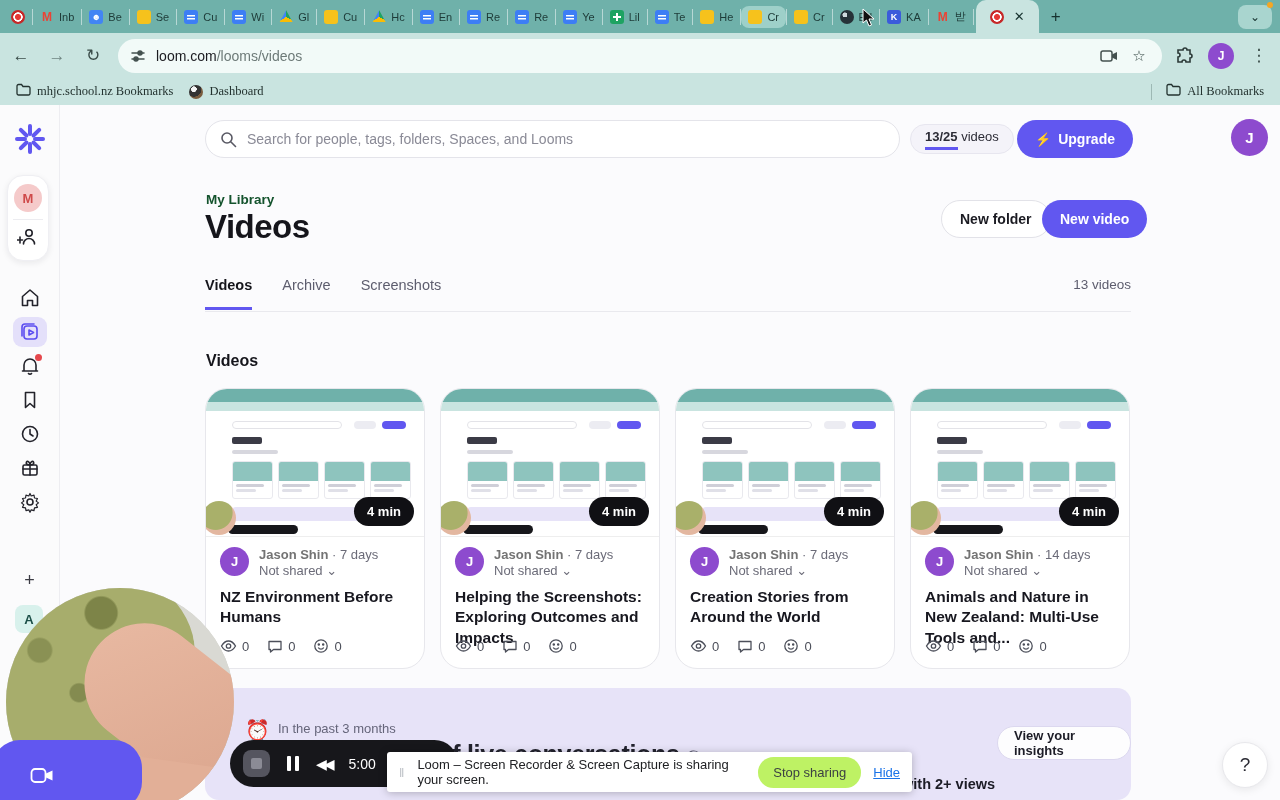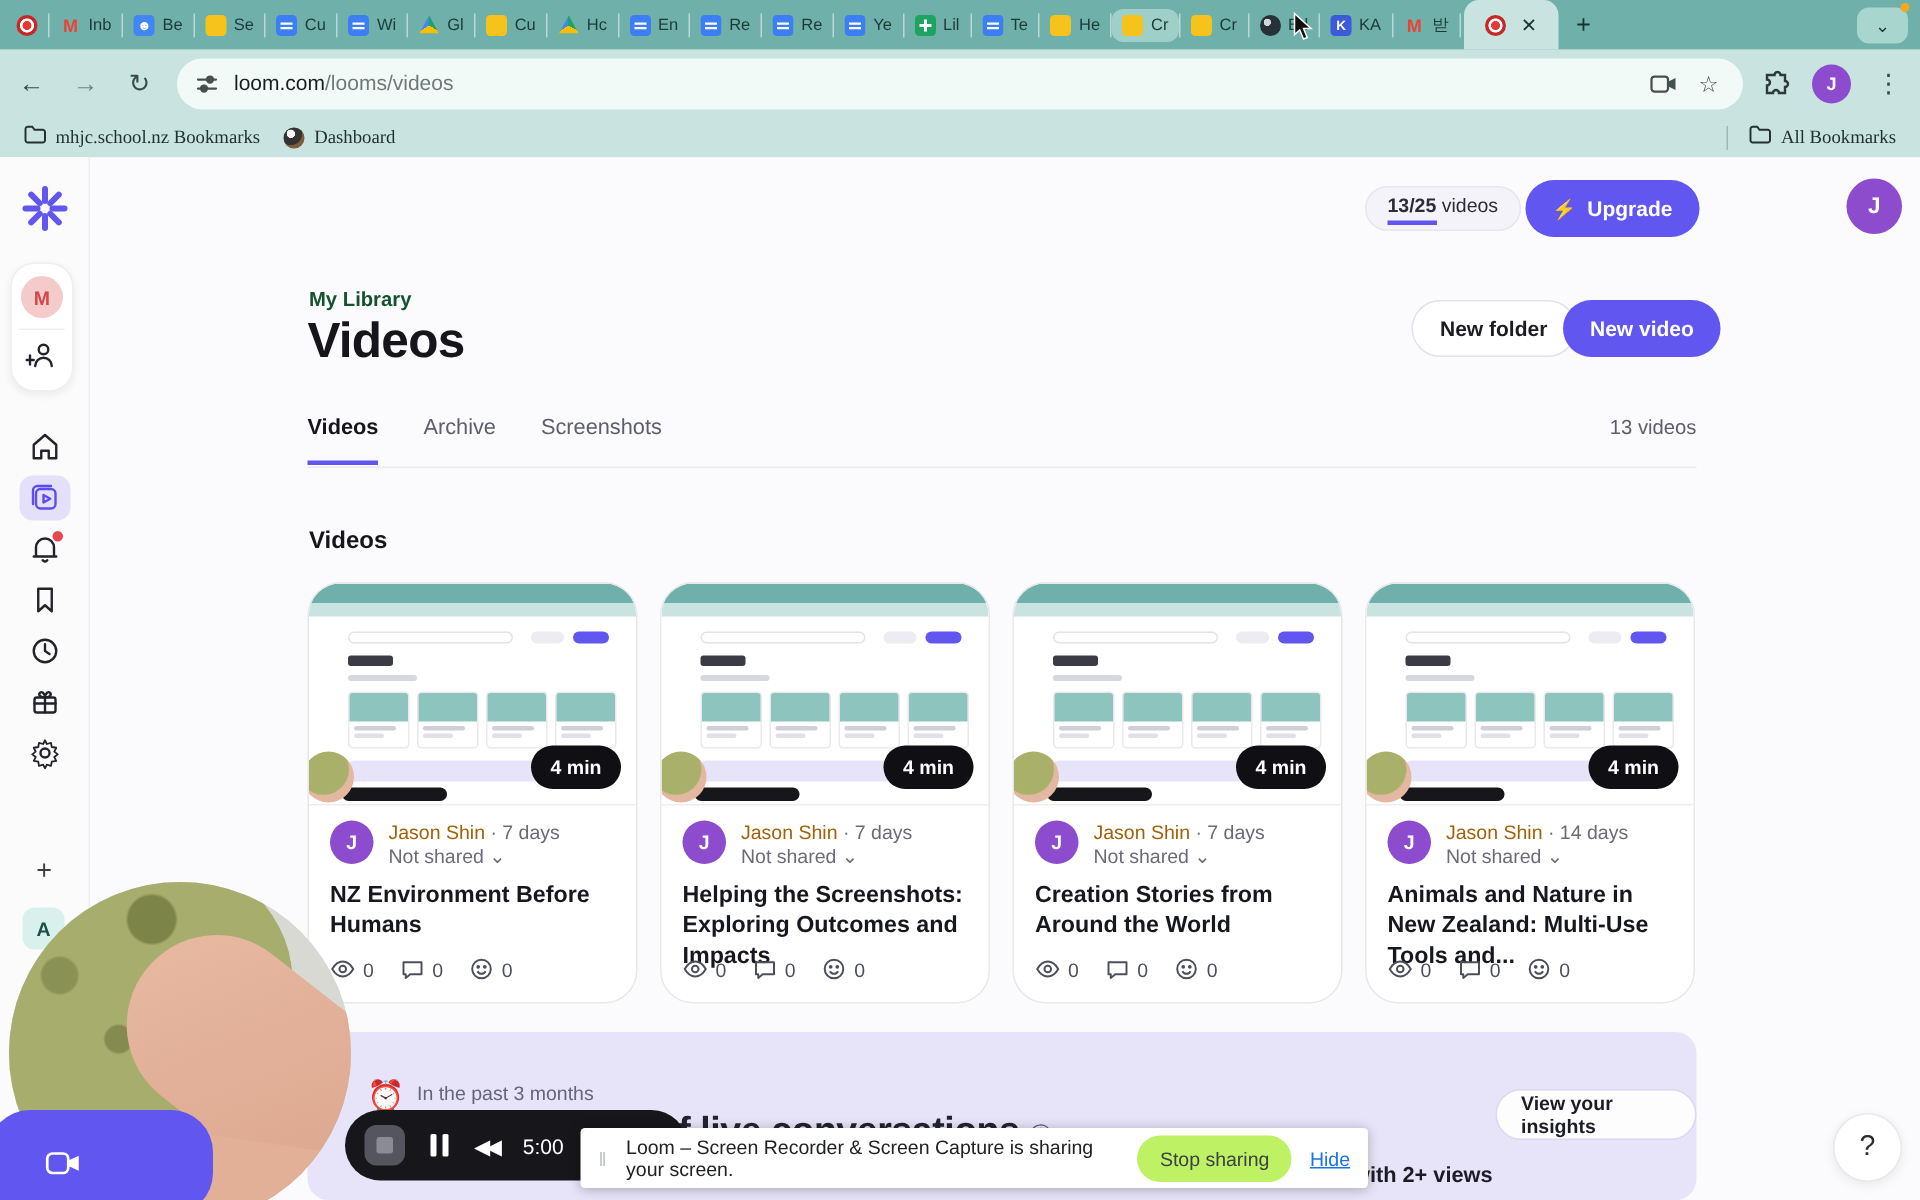--- a/index.html
+++ b/index.html
@@ -82,21 +82,21 @@
 
   .section-label { position:absolute; left:206px; top:247px; font-size:16px; font-weight:bold; color:#15151b; }
 
   .cards { position:absolute; left:205px; top:283px; display:grid; grid-template-columns:repeat(4,220px); gap:15px; }
   .card { background:#fff; border:1px solid #e7e7ec; border-radius:22px; overflow:hidden; height:281px; position:relative; }
   .thumb { position:relative; height:148px; background:#fff; overflow:hidden; border-bottom:1px solid #eee; }
   .duration { position:absolute; right:10px; bottom:10px; background:#101014; color:#fff; font-size:13px; font-weight:bold; border-radius:17px; padding:7px 13px; }
   .meta { padding:10px 14px 0; display:flex; gap:10px; }
   .c-avatar { width:29px; height:29px; border-radius:50%; background:#8d4bce; color:#fff; font-size:13px; font-weight:bold; display:flex; align-items:center; justify-content:center; flex:0 0 auto; }
   .byline { font-size:13px; color:#6b6b78; line-height:1.25; }
-  .byline .name { color:#a16207; font-weight:normal; }
+  .byline .name { color:#737373; font-weight:bold; }
   .shared { font-size:13px; color:#6b6b78; }
   .c-title { padding:9px 14px 0; font-size:15.5px; font-weight:bold; color:#17171f; line-height:1.3; }
   .stats { position:absolute; left:14px; bottom:14px; display:flex; gap:18px; align-items:center; font-size:13px; color:#4c4f5a; }
   .stat { display:flex; align-items:center; gap:5px; }
   .stat svg { stroke:#4c4f5a; fill:none; stroke-width:1.3; }
 
   
   .mini { position:absolute; inset:0; }
   .mini-chrome { height:13px; background:#6fb1aa; }
   .mini-toolbar { height:9px; background:#c9e4e0; }
@@ -393,20 +393,27 @@
           <path d="M11 2.5 L12.2 5 L15 4.2 L15.5 7 L18.5 7.5 L17.2 10.1 L19.5 11.9 L17.2 13.7 L18.5 16.3 L15.5 16.8 L15 19.6 L12.2 18.8 L11 21.3 L9.8 18.8 L7 19.6 L6.5 16.8 L3.5 16.3 L4.8 13.7 L2.5 11.9 L4.8 10.1 L3.5 7.5 L6.5 7 L7 4.2 L9.8 5 Z" stroke-width="1.2"></path>
         </svg>
     </div>
     <div class="side-ic" style="top:460px">
         <span class="plus-ic">+</span>
       </div>
     <div class="a-avatar">A</div>
   </div>
 
   <div class="content">
+    <div class="searchbar">
+      <svg width="17" height="17" viewBox="0 0 17 17" fill="none" stroke="#595964" stroke-width="1.6" stroke-linecap="round">
+          <circle cx="7" cy="7" r="5"></circle>
+          <line x1="11" y1="11" x2="15.5" y2="15.5"></line>
+        </svg>
+      <input placeholder="Search for people, tags, folders, Spaces, and Looms" style="">
+    </div>
     <div class="quota"><b>13/25</b><span> videos</span></div>
     <div class="upgrade-btn">
         <span class="bolt">⚡</span>
         <span>Upgrade</span>
       </div>
     <div class="user-avatar">J</div>
 
     <div class="eyebrow">My Library</div>
     <div class="page-h1">Videos</div>
     <div class="btn-newfolder">New folder</div>

